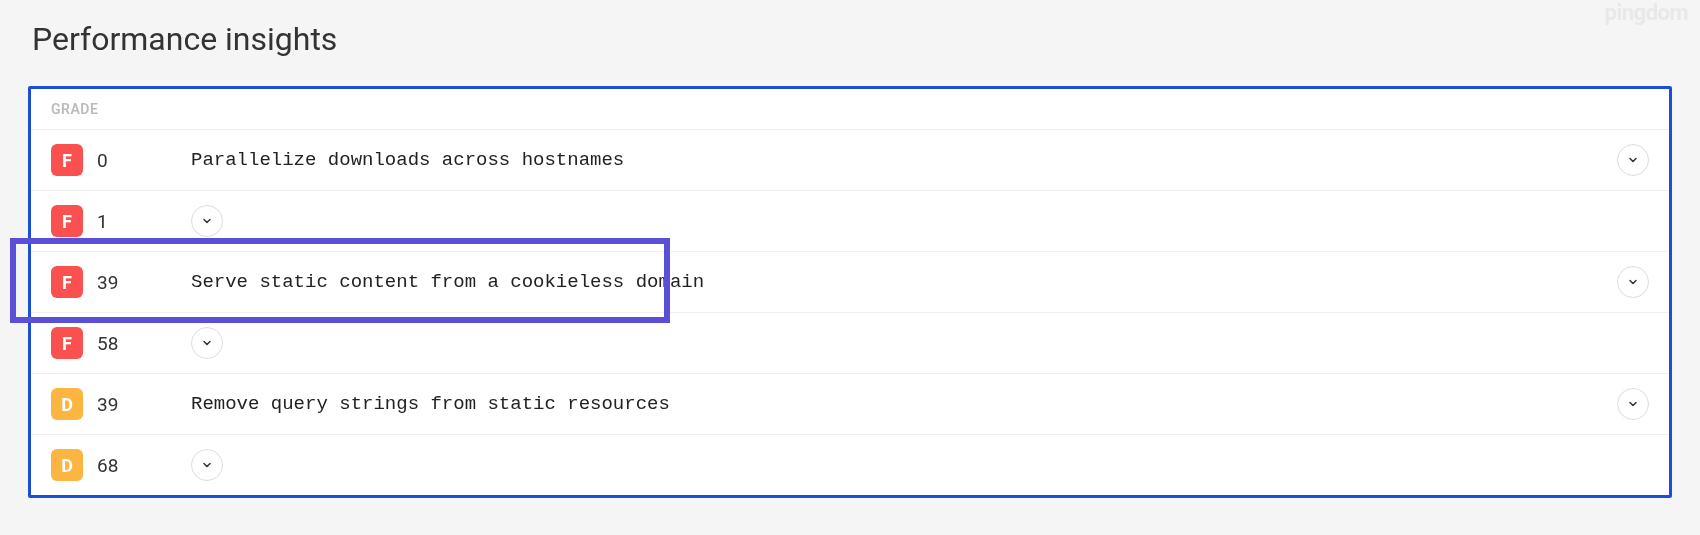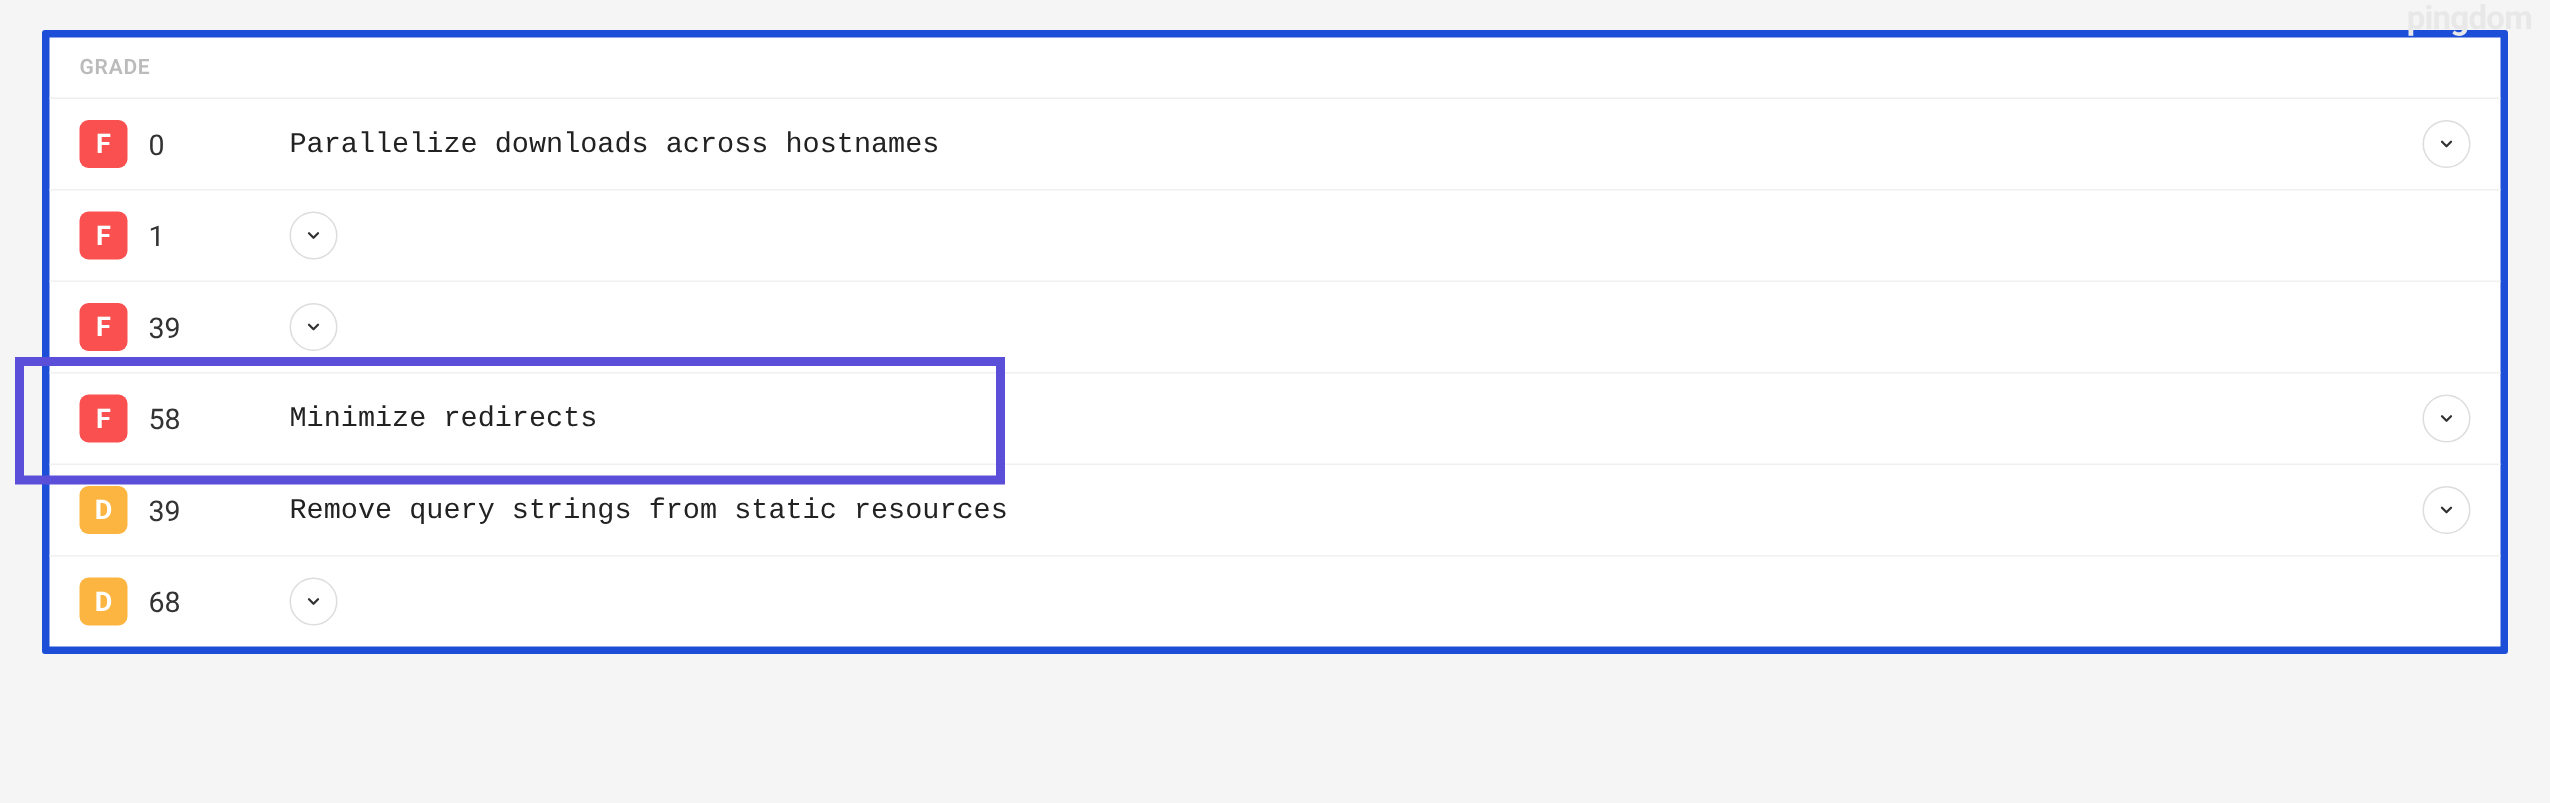--- a/index.html
+++ b/index.html
@@ -19,21 +19,21 @@
     }
     .page-title {
       font-size: 32px;
       font-weight: 400;
       color: #333;
       margin-bottom: 28px;
       padding-left: 4px;
     }
     .insights-table {
       background: #fff;
-      border: 5px solid #1d4ed8;
+      border: 3px solid #1d4ed8;
       border-radius: 2px;
     }
     .table-header {
       display: flex;
       align-items: center;
       padding: 12px 20px;
       border-bottom: 1px solid #eee;
     }
     .col-grade-header {
       width: 140px;
@@ -124,20 +124,21 @@
       color: #e8e8e8;
       letter-spacing: -0.5px;
     }
   </style>
 </head>
 <body>
 
 <div class="watermark">pingdom</div>
 
 <div class="container">
+  <h1 class="page-title">Performance insights</h1>
 
   <div class="insights-table">
     <div class="table-header">
       <div class="col-grade-header">GRADE</div>
     </div>
     <div id="rows-mount">
         <div class="insight-row">
           <div class="col-grade">
             <div class="grade-badge grade-f">F</div>
             <div class="grade-score">0</div>
@@ -158,32 +159,32 @@
             <svg viewBox="0 0 24 24" fill="none" stroke="#333" stroke-width="3" stroke-linecap="round" stroke-linejoin="round">
               <polyline points="6 9 12 15 18 9"></polyline>
             </svg>
           </div>
         </div>
         <div class="insight-row">
           <div class="col-grade">
             <div class="grade-badge grade-f">F</div>
             <div class="grade-score">39</div>
           </div>
+          <div class="col-suggestion">Serve static content from a cookieless domain</div>
           <div class="expand-btn">
             <svg viewBox="0 0 24 24" fill="none" stroke="#333" stroke-width="3" stroke-linecap="round" stroke-linejoin="round">
               <polyline points="6 9 12 15 18 9"></polyline>
             </svg>
           </div>
         </div>
         <div class="insight-row">
           <div class="col-grade">
             <div class="grade-badge grade-f">F</div>
             <div class="grade-score">58</div>
           </div>
-          <div class="col-suggestion">Minimize redirects</div>
           <div class="expand-btn">
             <svg viewBox="0 0 24 24" fill="none" stroke="#333" stroke-width="3" stroke-linecap="round" stroke-linejoin="round">
               <polyline points="6 9 12 15 18 9"></polyline>
             </svg>
           </div>
         </div>
         <div class="insight-row">
           <div class="col-grade">
             <div class="grade-badge grade-d">D</div>
             <div class="grade-score">39</div>

